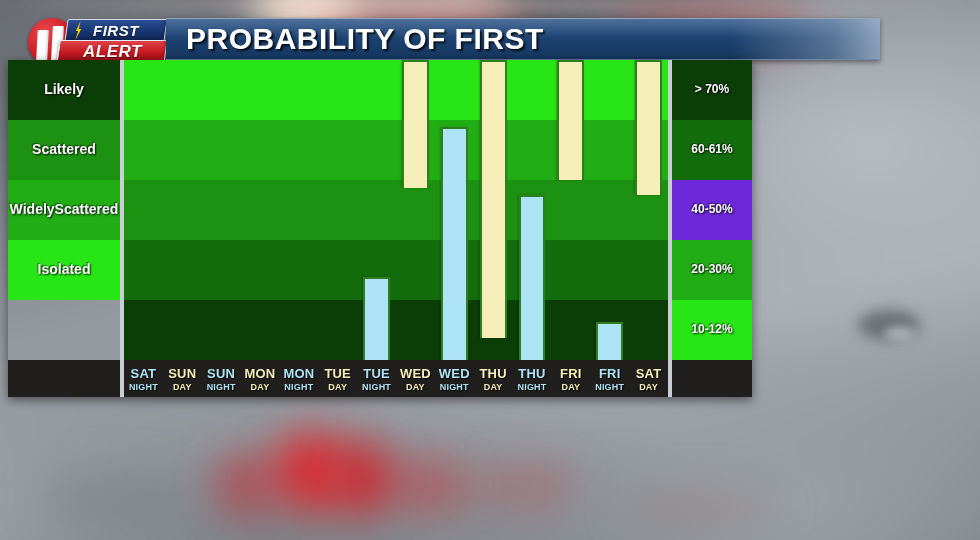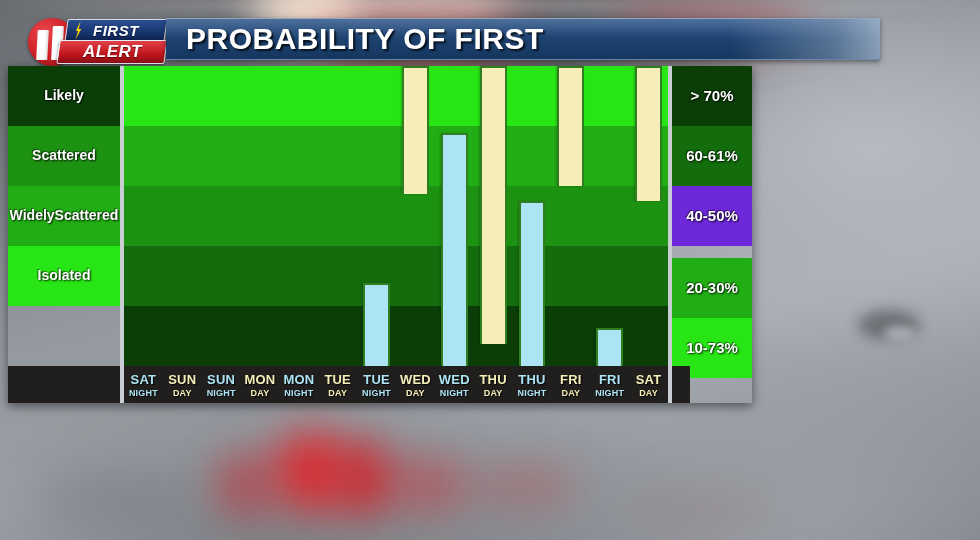--- a/index.html
+++ b/index.html
@@ -111,37 +111,37 @@
     font-size:30px; font-weight:bold; color:#fff; letter-spacing:.5px;
     text-shadow:2px 2px 2px rgba(0,0,0,.75);
   }
   #titlebar .fade {
     position:absolute; right:0; top:0; width:150px; height:100%;
     background:linear-gradient(90deg, rgba(22,55,95,0) 0%, rgba(140,160,185,.55) 70%, rgba(175,192,210,.75) 100%);
   }
 
   
   #panel {
-    position:absolute; left:8px; top:66px; width:744px; height:337px;
+    position:absolute; left:8px; top:60px; width:744px; height:337px;
     box-shadow:0 3px 10px rgba(0,0,0,.5);
   }
   .band-col { position:absolute; top:0; height:300px; }
   #labels-col { left:0;   width:112px; }
   #plot-col   { left:116px; width:544px; }
   #pct-col    { left:664px; width:80px;  }
 
   .band { position:relative; width:100%; height:60px; }
   .band .lbl {
     position:absolute; inset:0;
     display:flex; align-items:center; justify-content:center;
     color:#fff; font-size:14px; font-weight:bold; line-height:1.12;
     text-align:center;
     text-shadow:1px 1px 2px rgba(0,0,0,.85), -1px -1px 1px rgba(0,0,0,.5);
   }
-  #pct-col .lbl { font-size:15px; }
+  #pct-col .lbl { font-size:12px; }
   .gap { position:absolute; top:0; height:300px; width:4px; background:#c9ced4; }
   #gap-l { left:112px; }
   #gap-r { left:660px; }
 
   
   #bars {
     position:absolute; left:0; bottom:0; width:100%; height:300px;
   }
   .slot {
     position:absolute; bottom:0; top:0;
@@ -150,21 +150,21 @@
     position:absolute; left:6px; right:6px; bottom:0;
     border:2px solid #2f7e1f;
     border-bottom:none;
     box-shadow:-1px 0 2px rgba(0,0,0,.22);
   }
   .bar.night { background:#ade4f5; }
   .bar.day   { background:#f6eeb9; }
 
   
   #footer {
-    position:absolute; left:0; top:300px; width:682px; height:37px;
+    position:absolute; left:0; top:300px; width:744px; height:37px;
     background:#211f1d;
   }
   #footer .divider {
     position:absolute; top:0; height:37px; width:4px; background:#c9ced4;
   }
   #footer .d-l { left:112px; }
   #footer .d-r { left:660px; }
   #days { position:absolute; left:116px; top:0; width:544px; height:37px; }
   .day {
     position:absolute; top:0; height:37px;
@@ -287,25 +287,25 @@
   <div class="band-col" id="pct-col">
       <div class="band" style="background: rgb(11, 61, 7);">
         <div class="lbl">&gt; 70%</div>
       </div>
       <div class="band" style="background: rgb(19, 109, 12);">
         <div class="lbl">60-61%</div>
       </div>
       <div class="band" style="background: #6d28d9;">
         <div class="lbl">40-50%</div>
       </div>
-      <div class="band" style="background: rgb(33, 173, 20); margin-top: 12px;">
+      <div class="band" style="background: rgb(33, 173, 20);">
         <div class="lbl">20-30%</div>
       </div>
       <div class="band" style="background: rgb(40, 230, 21);">
-        <div class="lbl">10-73%</div>
+        <div class="lbl">10-12%</div>
       </div>
     </div>
 
   <div id="footer">
     <div class="divider d-l"></div>
     <div class="divider d-r"></div>
     <div id="days">
         <div class="day night" style="left: 0px; width: 38.8571px;">
           <div class="d1">SAT</div>
           <div class="d2">NIGHT</div>

